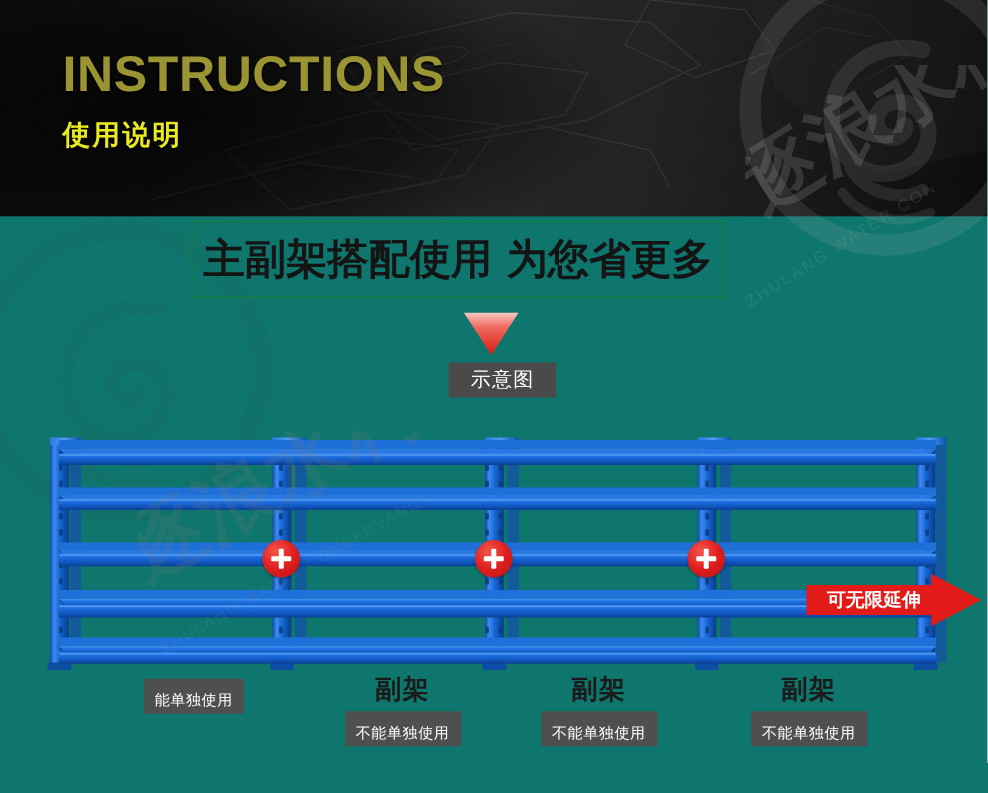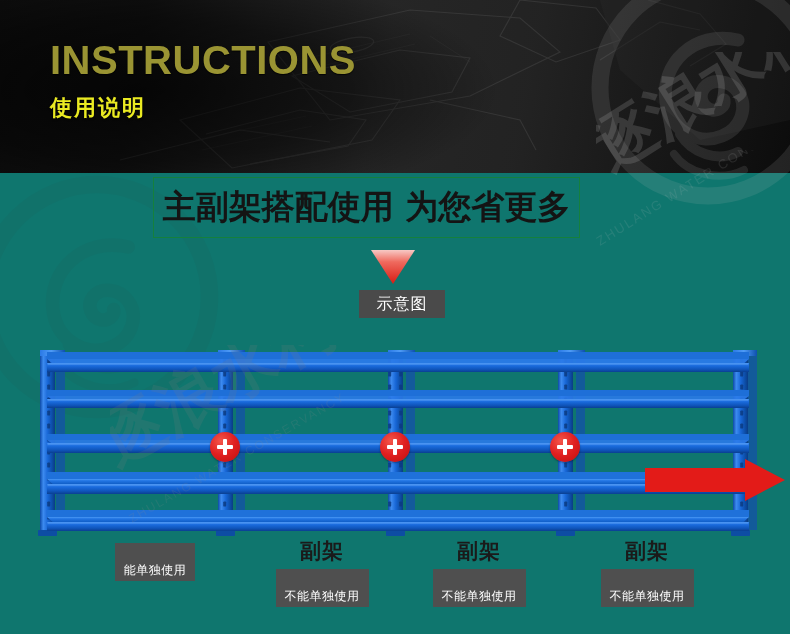--- a/index.html
+++ b/index.html
@@ -215,21 +215,21 @@
     font-family: "DejaVu Sans", "Liberation Sans", sans-serif;
     font-size: 21px;
     font-weight: bold;
     color: #1a1a1a;
     letter-spacing: 1px;
     line-height: 26px;
   }
   .label-chip {
     display: inline-block;
     margin-top: 5px;
-    padding: 20px 9px 4px 9px;
+    padding: 10px 9px 4px 9px;
     background: #4f4f4f;
     color: #ffffff;
     font-family: "DejaVu Sans", "Liberation Sans", sans-serif;
     font-size: 12px;
     line-height: 14px;
     letter-spacing: 0.5px;
     white-space: nowrap;
   }
 </style>
 </head>
@@ -432,20 +432,21 @@
     <text x="22" y="178" transform="rotate(-30 22 178)" fill="#8a8a8a" font-family="Liberation Sans, sans-serif" font-size="12" letter-spacing="2">ZHULANG WATER CONSERVANCY</text>
   </svg>
 
   <div class="plus-badge" style="left:210px; top:432px;"></div>
   <div class="plus-badge" style="left:380px; top:432px;"></div>
   <div class="plus-badge" style="left:550px; top:432px;"></div>
 
   <svg class="extend-arrow" viewBox="0 0 140 42">
     <polygon points="0,9 100,9 100,0 140,21 100,42 100,33 0,33" fill="#e31b18"></polygon>
   </svg>
+  <div class="extend-arrow-label">可无限延伸</div>
 
   <div class="label-group" style="left:80px; top:538px;">
     <div class="label-chip">能单独使用</div>
   </div>
 
   <div class="label-group" style="left:247px; top:538px;">
     <div class="label-title">副架</div>
     <div class="label-chip">不能单独使用</div>
   </div>
 

